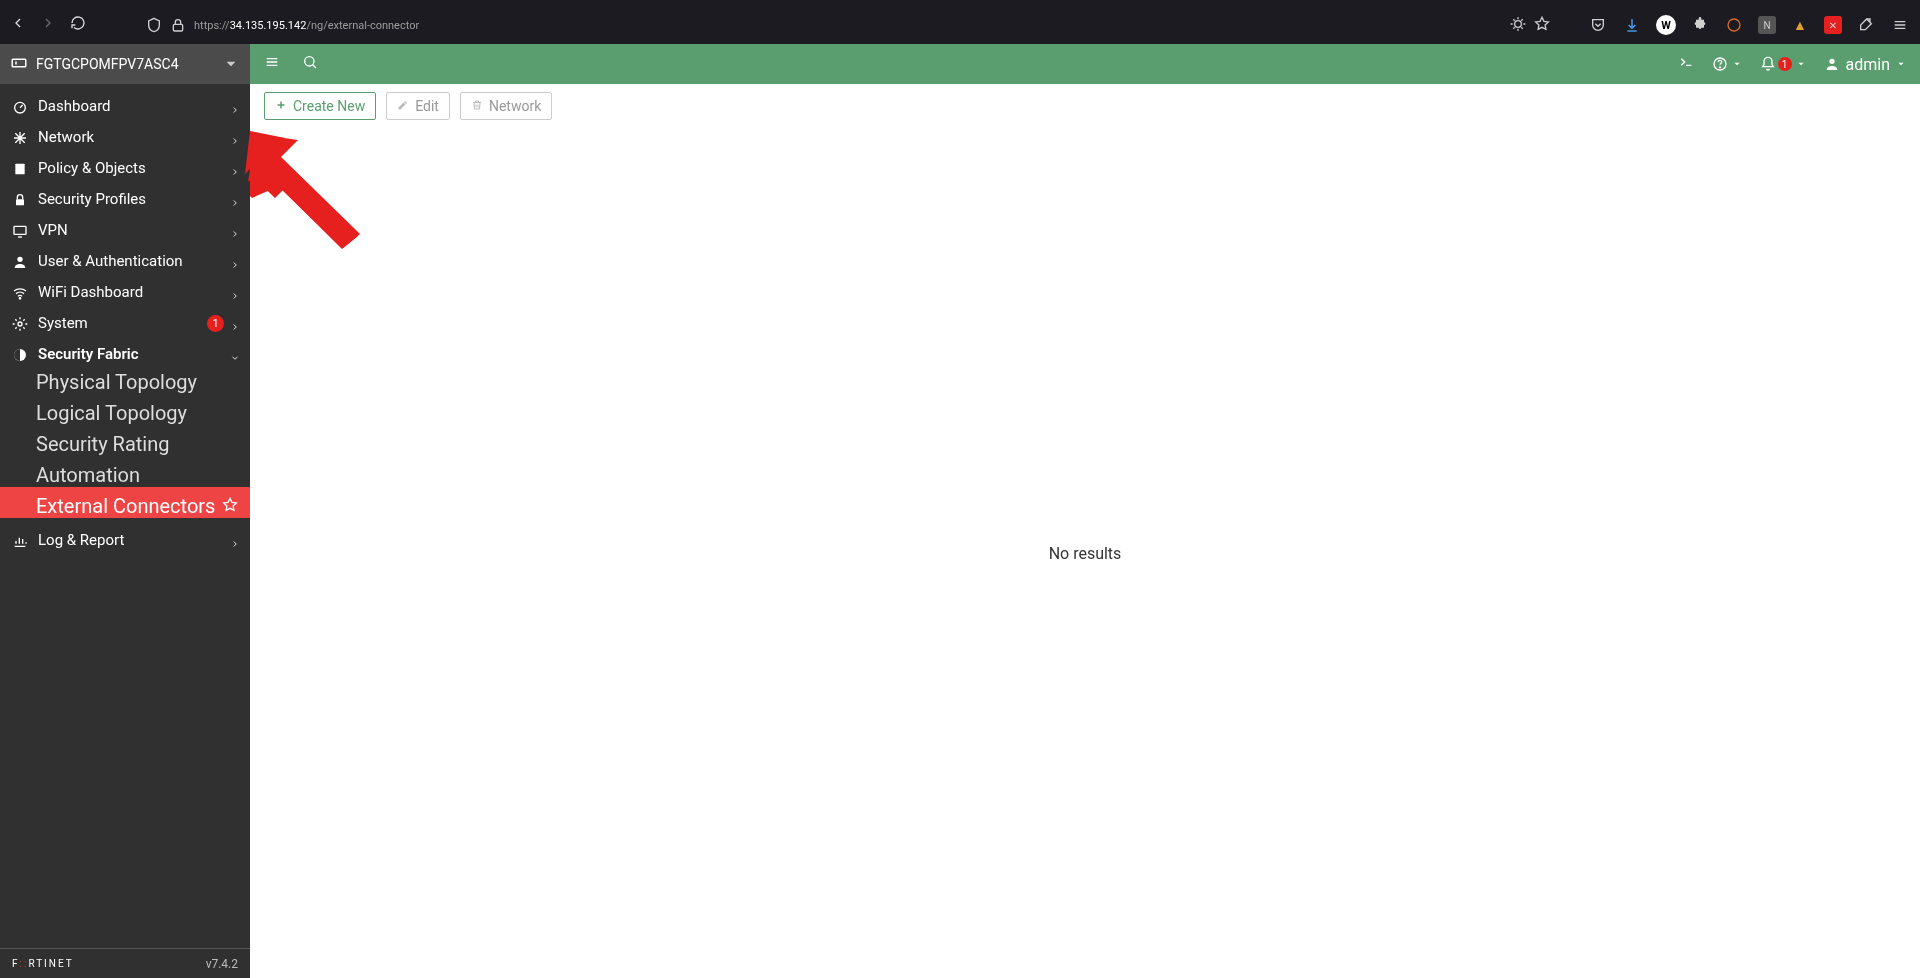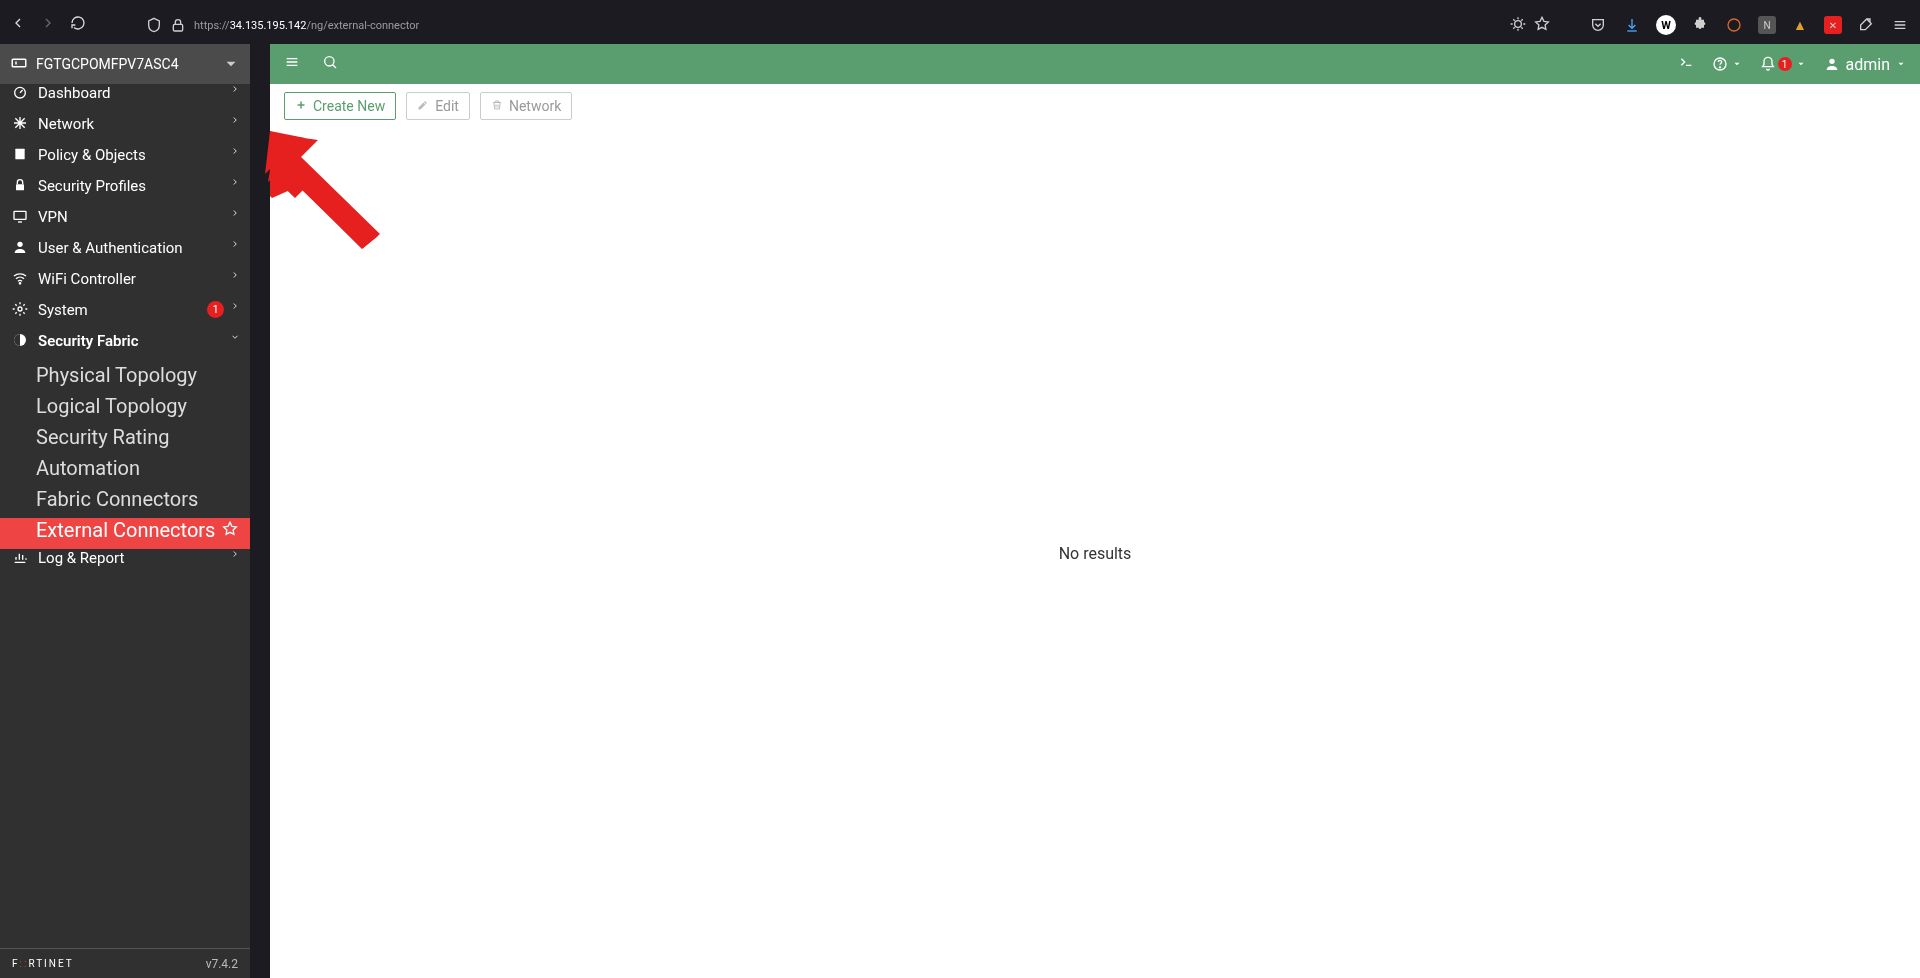--- a/index.html
+++ b/index.html
@@ -8,28 +8,28 @@
 .browser-toolbar { height: 38px; background: #1c1b22; display: flex; align-items: center; padding: 0 10px; gap: 10px; }
 .nav-buttons { display:flex; gap:14px; align-items:center; }
 .nav-btn svg { width:16px; height:16px; }
 .url-bar { flex:1; background: #1c1b22; height:30px; border-radius:4px; display:flex; align-items:center; padding:0 10px; color:#cfcfd0; font-size:11px; gap:8px; margin:0 18px 0 40px; }
 .url-bar .shield, .url-bar .lock { display:inline-flex; }
 .url-text { flex:1; white-space:nowrap; }
 .url-text .host { color:#fff; }
 .url-text .rest { color:#9b9b9b; }
 .tool-icons { display:flex; gap:14px; align-items:center; }
 .tool-icons span { width:20px; height:20px; display:inline-flex; justify-content:center; align-items:center; color:#cfcfd0; font-size:14px; }
-.app { position:absolute; top:44px; left:0; right:0; bottom:0; display:flex;gap:20px; }
+.app { position:absolute; top:44px; left:0; right:0; bottom:0; display:flex; }
 .sidebar { width:250px; background:#303030; display:flex; flex-direction:column; color:#fff; }
 .device-header { height:40px; background:#4b4b4b; display:flex; align-items:center; padding:0 10px; justify-content:space-between; }
 .device-header-left { display:flex; align-items:center; gap:8px; color:#fff; font-size:14px; }
 .device-header svg { width:18px; height:18px; }
 .device-caret { display:inline-flex; }
 .menu { flex:1; overflow:auto; }
-.menu-item, .menu-sub { display:flex; align-items:flex-start; height:31px; padding:0 10px; cursor:pointer; position:relative; color:#fff; font-size:15px; }
+.menu-item, .menu-sub { display:flex; align-items:flex-end; height:31px; padding:0 10px; cursor:pointer; position:relative; color:#fff; font-size:15px; }
 .menu-item .mi-icon { width:20px; display:inline-flex; justify-content:center; margin-right:8px; color:#fff; }
 .menu-item .mi-label { flex:1; }
 .menu-item .mi-badge { background:#e6201f; color:#fff; font-size:11px; min-width:17px; height:17px; border-radius:9px; display:inline-flex; justify-content:center; align-items:center; margin-right:6px; padding:0 5px; }
 .menu-item .mi-caret { display:inline-flex; }
 .menu-item.expanded .mi-caret svg { transform: rotate(90deg); }
 .menu-item.expanded { font-weight:600; }
 .menu-sub { padding-left:36px; color:#ddd; font-size:20px; }
 .menu-sub.active { background:#ef4444; color:#fff; }
 .menu-sub.active .star { position:absolute; right:12px; }
 .sidebar-footer { height:30px; border-top:1px solid #555; display:flex; align-items:center; justify-content:space-between; padding:0 12px; color:#bbb; font-size:12px; }
@@ -245,21 +245,21 @@
             </svg>
           </span>
       </div>
       <div class="menu-item">
         <span class="mi-icon">
             <svg class="ico" viewBox="0 0 24 24" fill="none" stroke="#fff" stroke-width="2">
               <path d="M3 9a14 14 0 0 1 18 0M6 13a9 9 0 0 1 12 0M9 17a4 4 0 0 1 6 0"></path>
               <circle cx="12" cy="20" r="1" fill="#fff"></circle>
             </svg>
           </span>
-        <span class="mi-label">WiFi Controller</span>
+        <span class="mi-label">WiFi Dashboard</span>
         <span class="mi-caret">
             <svg class="caret-down" viewBox="0 0 24 24" fill="none" stroke="#fff" stroke-width="2">
               <path d="M9 6l6 6-6 6"></path>
             </svg>
           </span>
       </div>
       <div class="menu-item">
         <span class="mi-icon">
             <svg class="ico" viewBox="0 0 24 24" fill="none" stroke="#fff" stroke-width="2">
               <circle cx="12" cy="12" r="3"></circle>
@@ -293,23 +293,20 @@
         </div>
       <div class="menu-sub">
           <span>Logical Topology</span>
         </div>
       <div class="menu-sub">
           <span>Security Rating</span>
         </div>
       <div class="menu-sub">
           <span>Automation</span>
         </div>
-      <div class="menu-sub">
-          <span>Fabric Connectors</span>
-        </div>
       <div class="menu-sub active">
         <span>External Connectors</span>
         <span class="star"><svg class="ico" viewBox="0 0 24 24" fill="none" stroke="#fff" stroke-width="2">
               <path d="M12 2l2.9 6 6.6.9-4.8 4.6 1.1 6.5L12 17l-5.8 3 1.1-6.5L2.5 8.9 9.1 8 12 2z"></path>
             </svg></span>
       </div>
       <div class="menu-item">
         <span class="mi-icon">
             <svg class="ico" viewBox="0 0 24 24" fill="none" stroke="#fff" stroke-width="2">
               <path d="M4 20h16M6 16v-4M11 16V7M16 16v-7M21 16v-2"></path>

